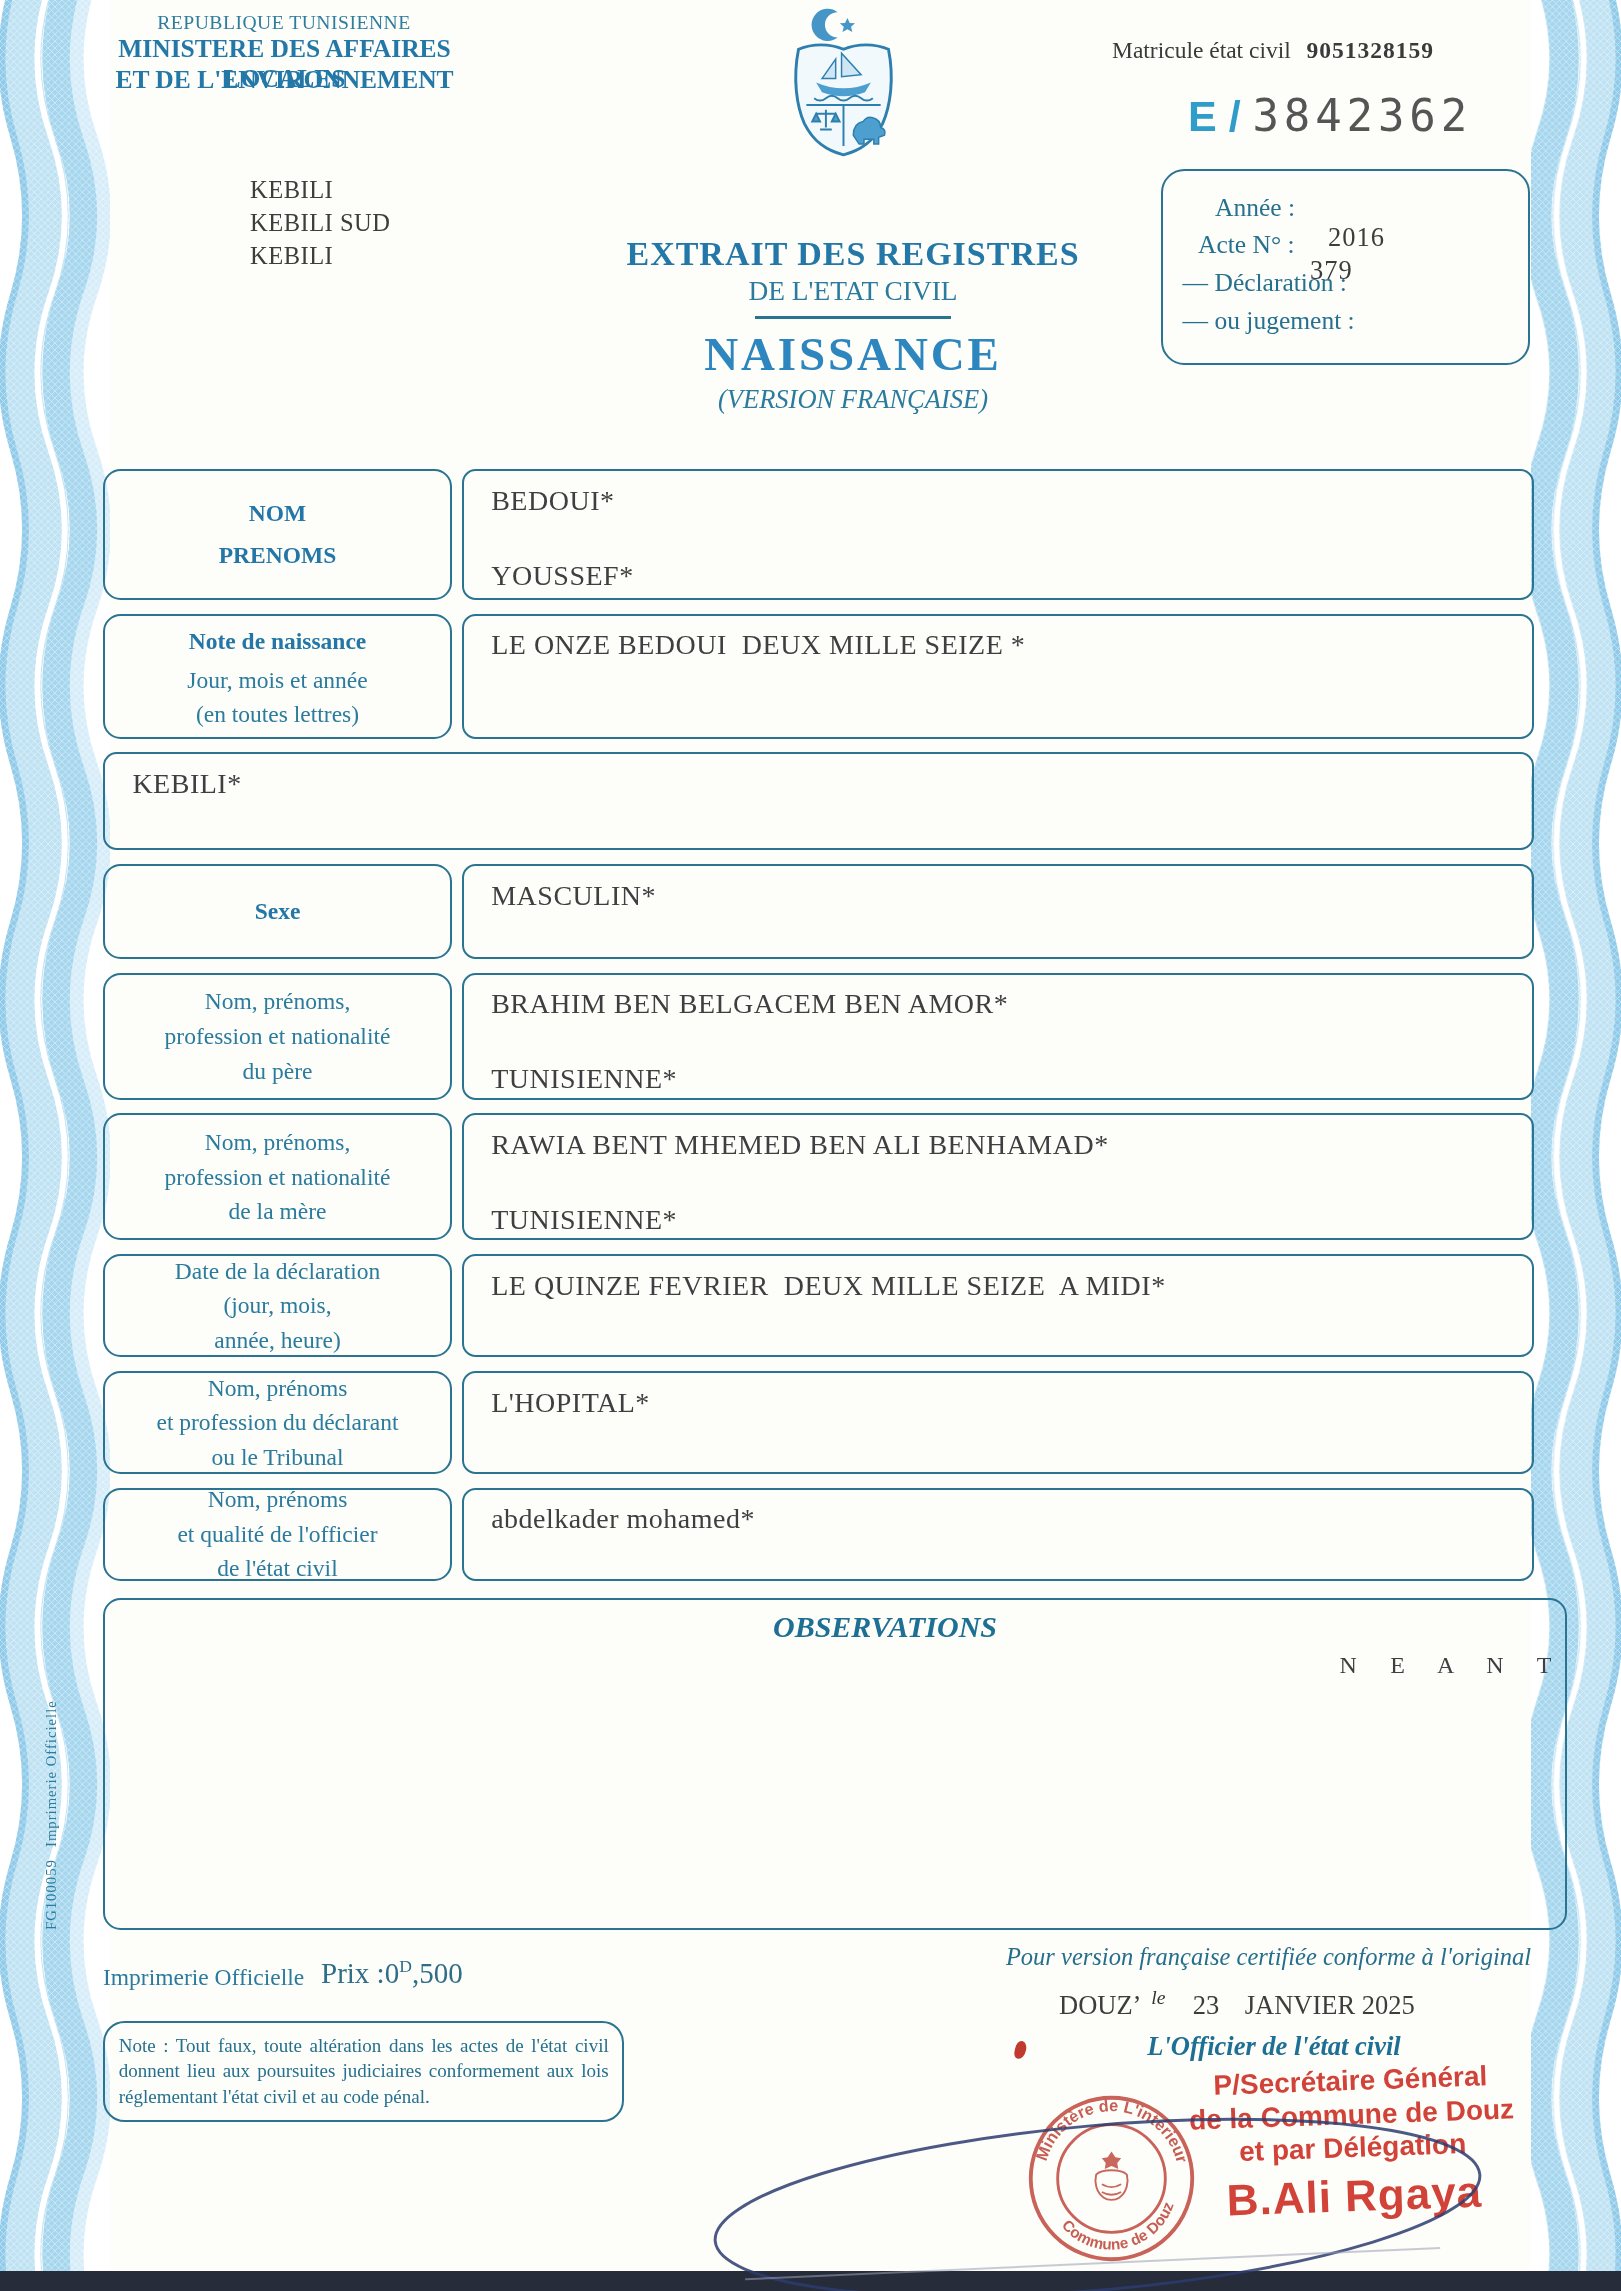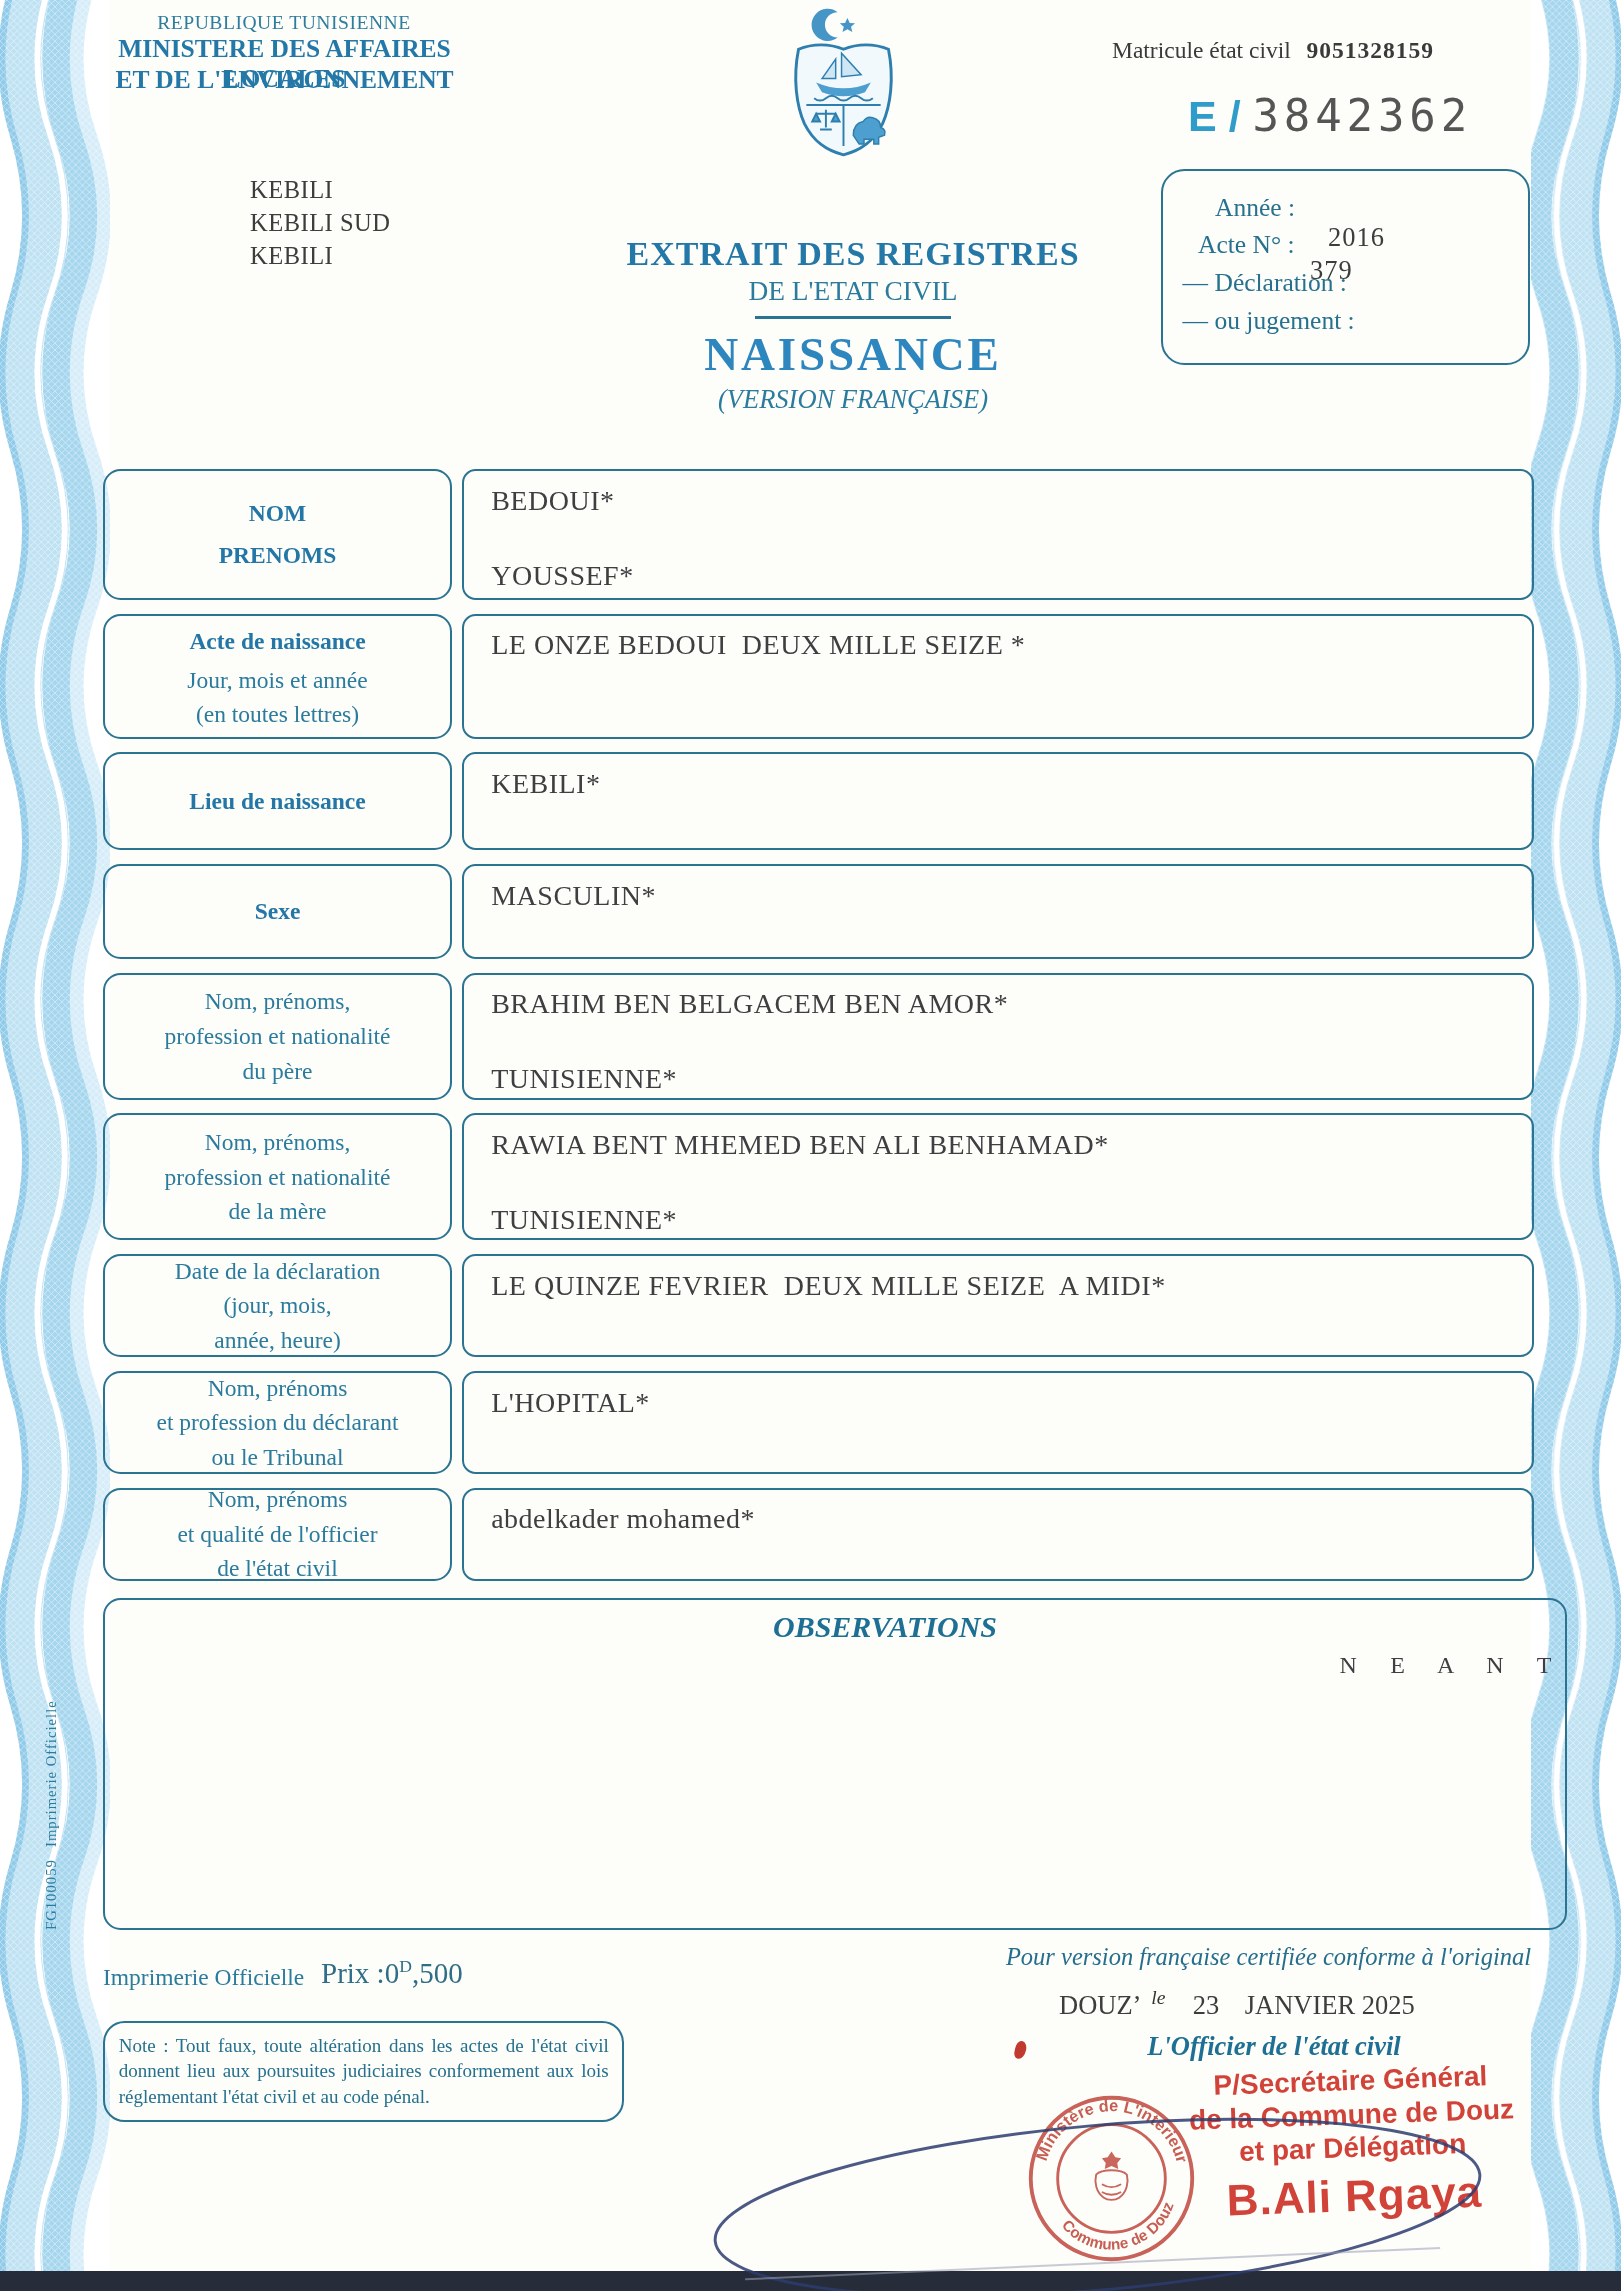--- a/index.html
+++ b/index.html
@@ -192,33 +192,30 @@
           <div class="lbl-line b">PRENOMS</div>
         </div>
       <div class="value-cell">
           <div class="val-line">BEDOUI*</div>
           <div class="val-line">YOUSSEF*</div>
         </div>
     </div>
 
     <div class="form-row">
       <div class="label-cell">
-          <div class="lbl-line b">Acte de naissance</div>
+          <div class="lbl-line b">Note de naissance</div>
           <div class="lbl-line">Jour, mois et année</div>
           <div class="lbl-line">(en toutes lettres)</div>
         </div>
       <div class="value-cell">
           <div class="val-line">LE ONZE BEDOUI  DEUX MILLE SEIZE *</div>
         </div>
     </div>
 
     <div class="form-row">
-      <div class="label-cell">
-          <div class="lbl-line b">Lieu de naissance</div>
-        </div>
       <div class="value-cell">
           <div class="val-line">KEBILI*</div>
         </div>
     </div>
 
     <div class="form-row">
       <div class="label-cell">
           <div class="lbl-line b">Sexe</div>
         </div>
       <div class="value-cell">

